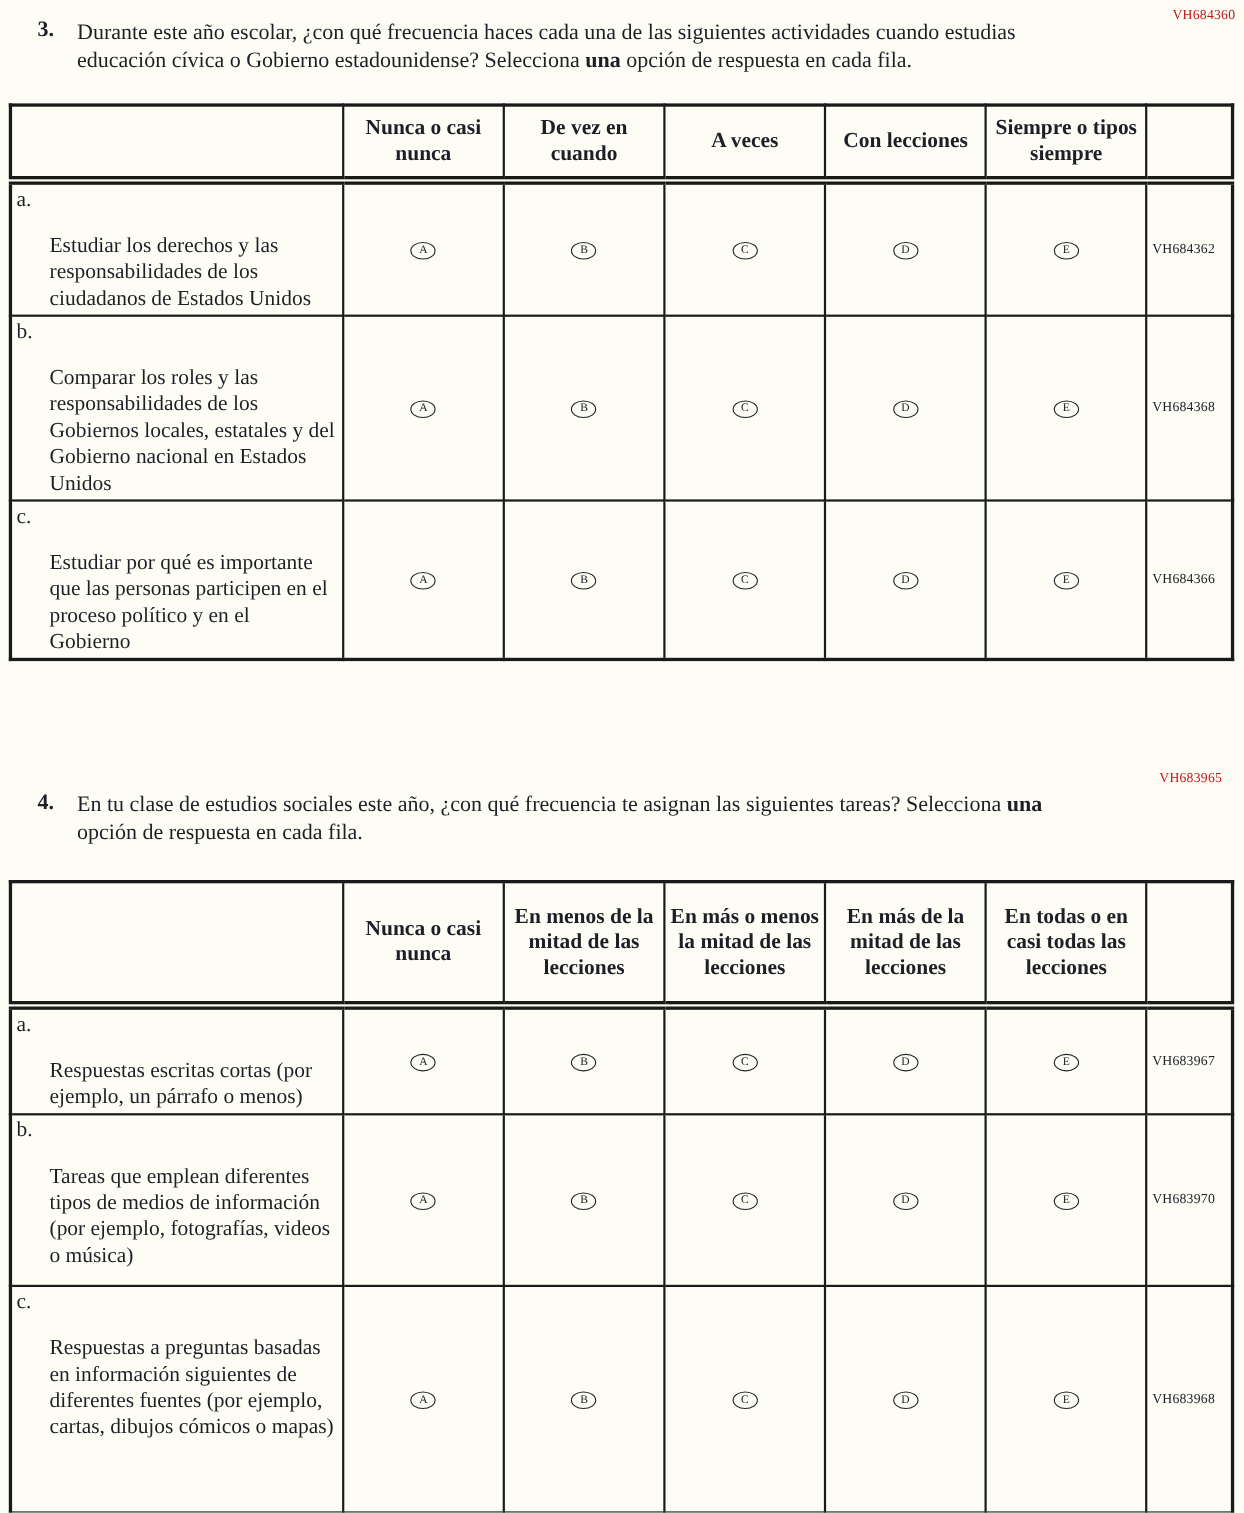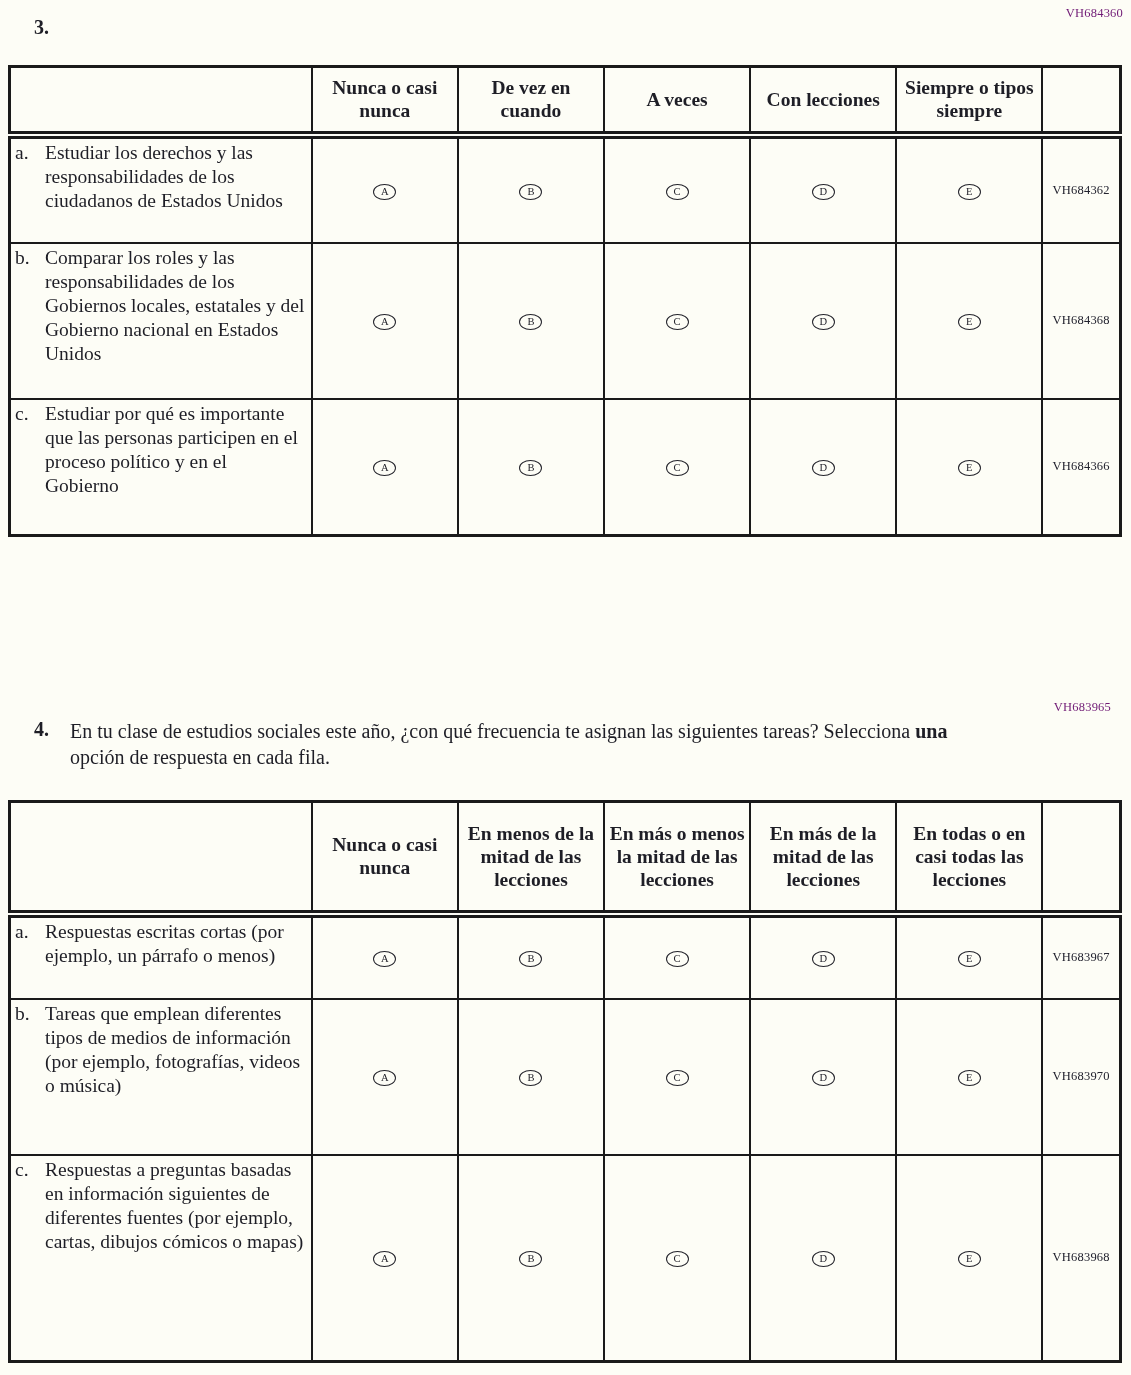--- a/index.html
+++ b/index.html
@@ -7,21 +7,21 @@
     width:1131px;height:1375px;
     background:#fdfdf6;
     color:#1e1e26;
     font-family:"Liberation Serif","DejaVu Serif",serif;
     position:relative;
     overflow:hidden;
   }
   .vh-code-float{
     position:absolute;
     font-size:12.5px;
-    color:#701a75;
+    color:#b91c1c;
     letter-spacing:.2px;
     margin-left:16px;
   }
   .vh-q3{top:6px;right:8px;}
   .vh-q4{top:700px;right:20px;}
   .question{
     display:flex;
     padding:16px 0 0 34px;
   }
   .question.q4{padding-top:0;position:absolute;top:718px;left:0;}
@@ -71,54 +71,55 @@
   .t2 tbody tr:nth-child(2){height:156px;}
   .t2 tbody tr:nth-child(3){height:207px;}
   td.stem{
     vertical-align:top;
     font-size:19.5px;
     line-height:24px;
     padding:3px 2px 3px 6px;
   }
   .stem-inner{display:flex;}
   .row-letter{flex:0 0 30px;}
-  .row-text{flex:1;padding-right:2px;}
+  .row-text{flex:1;padding-right:2px;margin-top:42px;}
   td.opt{
     text-align:center;
     vertical-align:middle;
   }
   .bubble{
     display:inline-block;
     min-width:17px;
     height:14px;
     line-height:13px;
     padding:0 2px;
     border:1.6px solid #22222a;
     border-radius:50%;
     font-size:10.5px;
     font-family:"Liberation Serif","DejaVu Serif",serif;
     color:#22222a;
     text-align:center;
   }
   td.code{
-    text-align:center;
+    text-align:left;
     vertical-align:middle;
     font-size:12.5px;
     color:#22222e;
     padding:0 1px;
     letter-spacing:.2px;
   }
 </style>
 </head>
 <body>
 
 <div class="vh-code-float vh-q3">VH684360</div>
 
 <div class="question q3">
   <div class="q-number">3.</div>
+  <div class="q-text"><span>Durante este año escolar, ¿con qué frecuencia haces cada una de las siguientes actividades cuando estudias educación cívica o Gobierno estadounidense? Selecciona </span><b>una</b><span> opción de respuesta en cada fila.</span></div>
 </div>
 
 <table class="grid t1">
   <colgroup>
     <col class="c-stem">
       <col class="c-opt">
       <col class="c-opt">
       <col class="c-opt">
       <col class="c-opt">
       <col class="c-opt">

